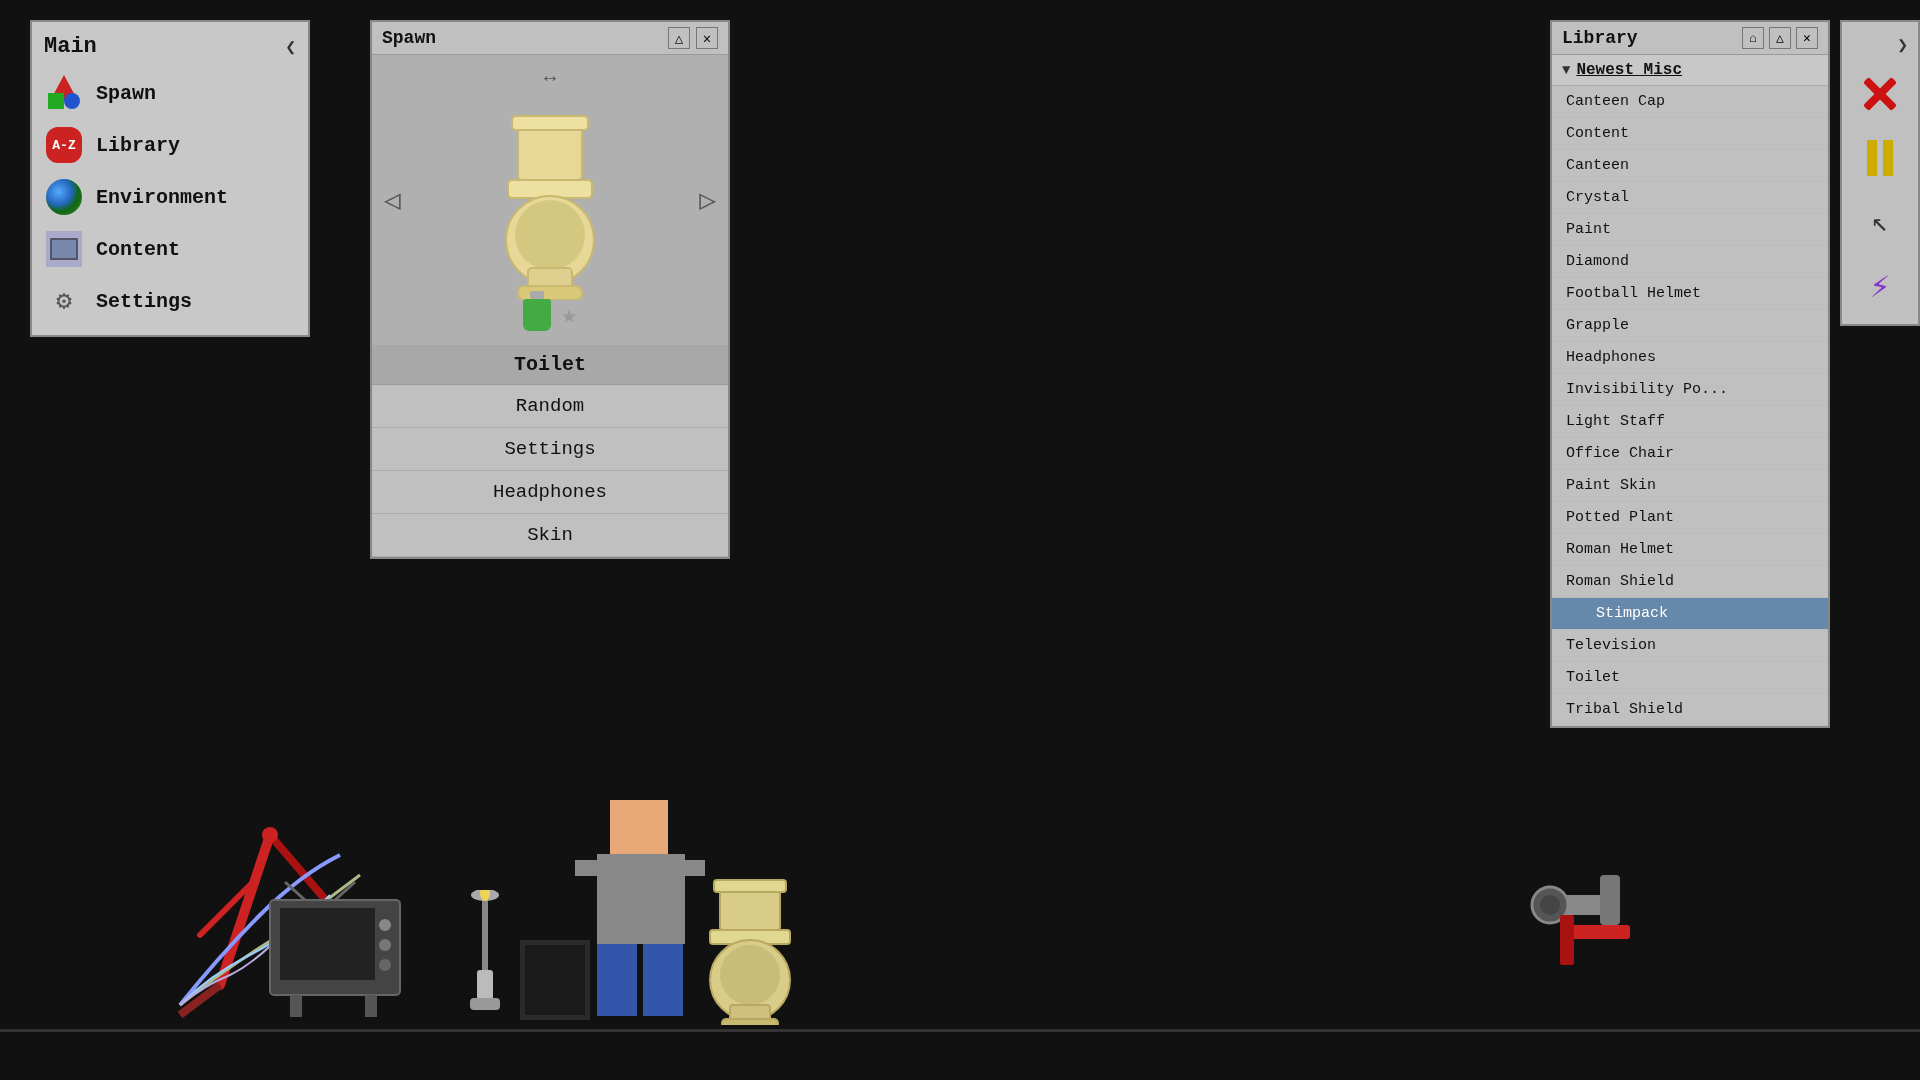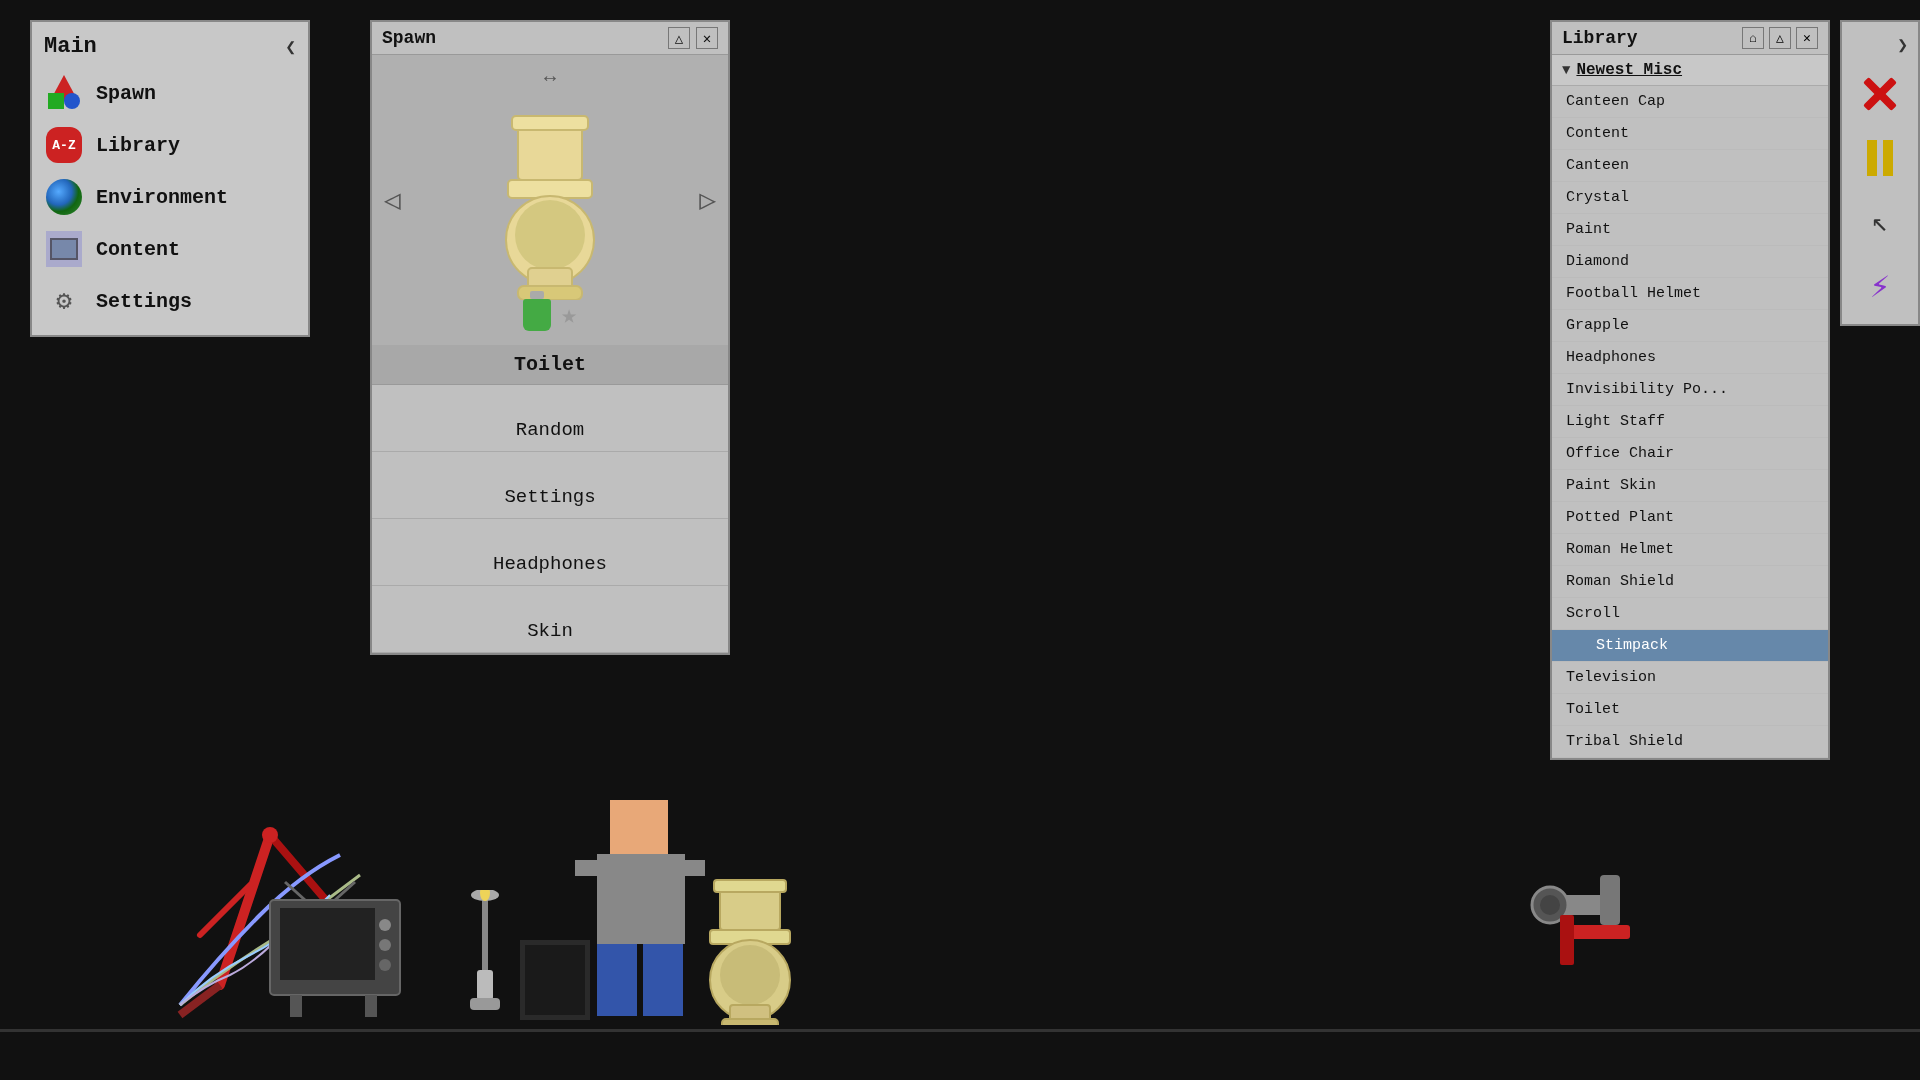--- a/index.html
+++ b/index.html
@@ -196,21 +196,20 @@
     }
     .spawn-action-btn {
       width: 100%;
       text-align: center;
       padding: 10px;
       font-size: 19px;
       color: #111;
       border-bottom: 1px solid #aaa;
       cursor: pointer;
       background: #c0c0c0;
-      margin-top: 24px;
     }
 
     
     .library-panel {
       position: absolute;
       top: 20px; right: 90px;
       width: 280px;
       background: #c0c0c0;
       border: 2px solid #888;
       display: flex;
@@ -469,21 +468,20 @@
         <div class="library-item">Football Helmet</div>
         <div class="library-item">Grapple</div>
         <div class="library-item">Headphones</div>
         <div class="library-item">Invisibility Po...</div>
         <div class="library-item">Light Staff</div>
         <div class="library-item">Office Chair</div>
         <div class="library-item">Paint Skin</div>
         <div class="library-item">Potted Plant</div>
         <div class="library-item">Roman Helmet</div>
         <div class="library-item">Roman Shield</div>
-        <div class="library-item">Scroll</div>
         <div class="library-item selected">Stimpack</div>
         <div class="library-item">Television</div>
         <div class="library-item">Toilet</div>
         <div class="library-item">Tribal Shield</div>
       </div>
   </div>
 </div>
 
 <div class="right-toolbar">
   <div class="right-toolbar-arrow">❯</div>

